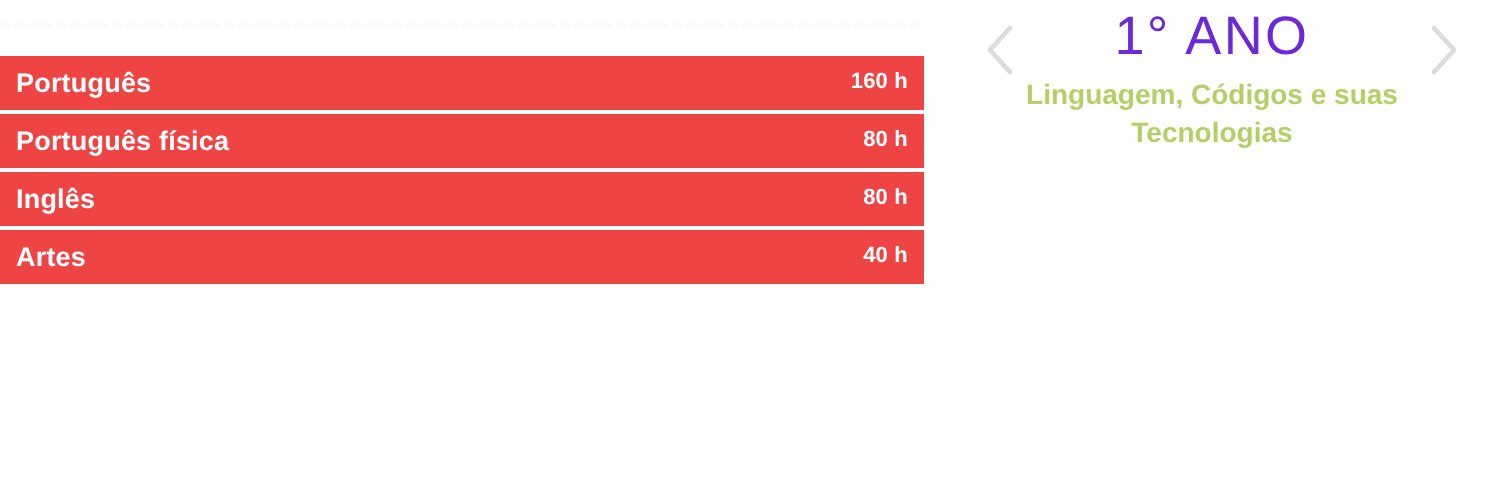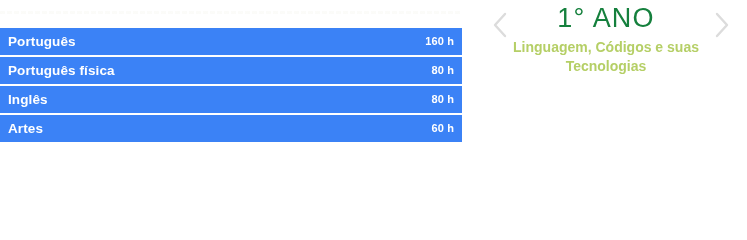--- a/index.html
+++ b/index.html
@@ -33,21 +33,21 @@
         to right,
         #fbfbf8 0px, #fbfbf8 5px,
         #ffffff 5px, #ffffff 7px);
     opacity:.9;
   }
   .subject-row {
     position:relative;
     width:462px;
     height:27px;
     margin-bottom:2px;
-    background:#3b82f6;
+    background:#ef4444;
     display:flex;
     align-items:center;
     justify-content:space-between;
     padding:0 8px 0 8px;
   }
   .subject-name {
     color:#ffffff;
     font-size:13.5px;
     font-weight:bold;
     letter-spacing:.1px;
@@ -93,21 +93,21 @@
   .track-stack {
     display:flex;
     flex-direction:column;
     align-items:center;
     width:230px;
     text-align:center;
   }
   .year-label {
     font-size:27px;
     font-weight:300;
-    color:#15803d;
+    color:#6d28d9;
     letter-spacing:1.2px;
     line-height:1.05;
     white-space:nowrap;
   }
   .formation-label {
     margin-top:4px;
     font-size:14.5px;
     font-weight:bold;
     color:#1f1f1f;
     letter-spacing:.2px;
@@ -142,21 +142,21 @@
       <span class="subject-hours">80 h</span>
     </div>
 
     <div class="subject-row">
       <span class="subject-name">Inglês</span>
       <span class="subject-hours">80 h</span>
     </div>
 
     <div class="subject-row">
       <span class="subject-name">Artes</span>
-      <span class="subject-hours">60 h</span>
+      <span class="subject-hours">40 h</span>
     </div>
 
   </div>
 
   <div class="track-panel">
 
     <div class="nav-arrow nav-prev">
       <svg width="16" height="26" viewBox="0 0 16 26" aria-hidden="true">
         <polyline points="13,2 3,13 13,24" fill="none" stroke="#dcdcdc" stroke-width="2.4" stroke-linecap="round" stroke-linejoin="round"></polyline>
       </svg>

